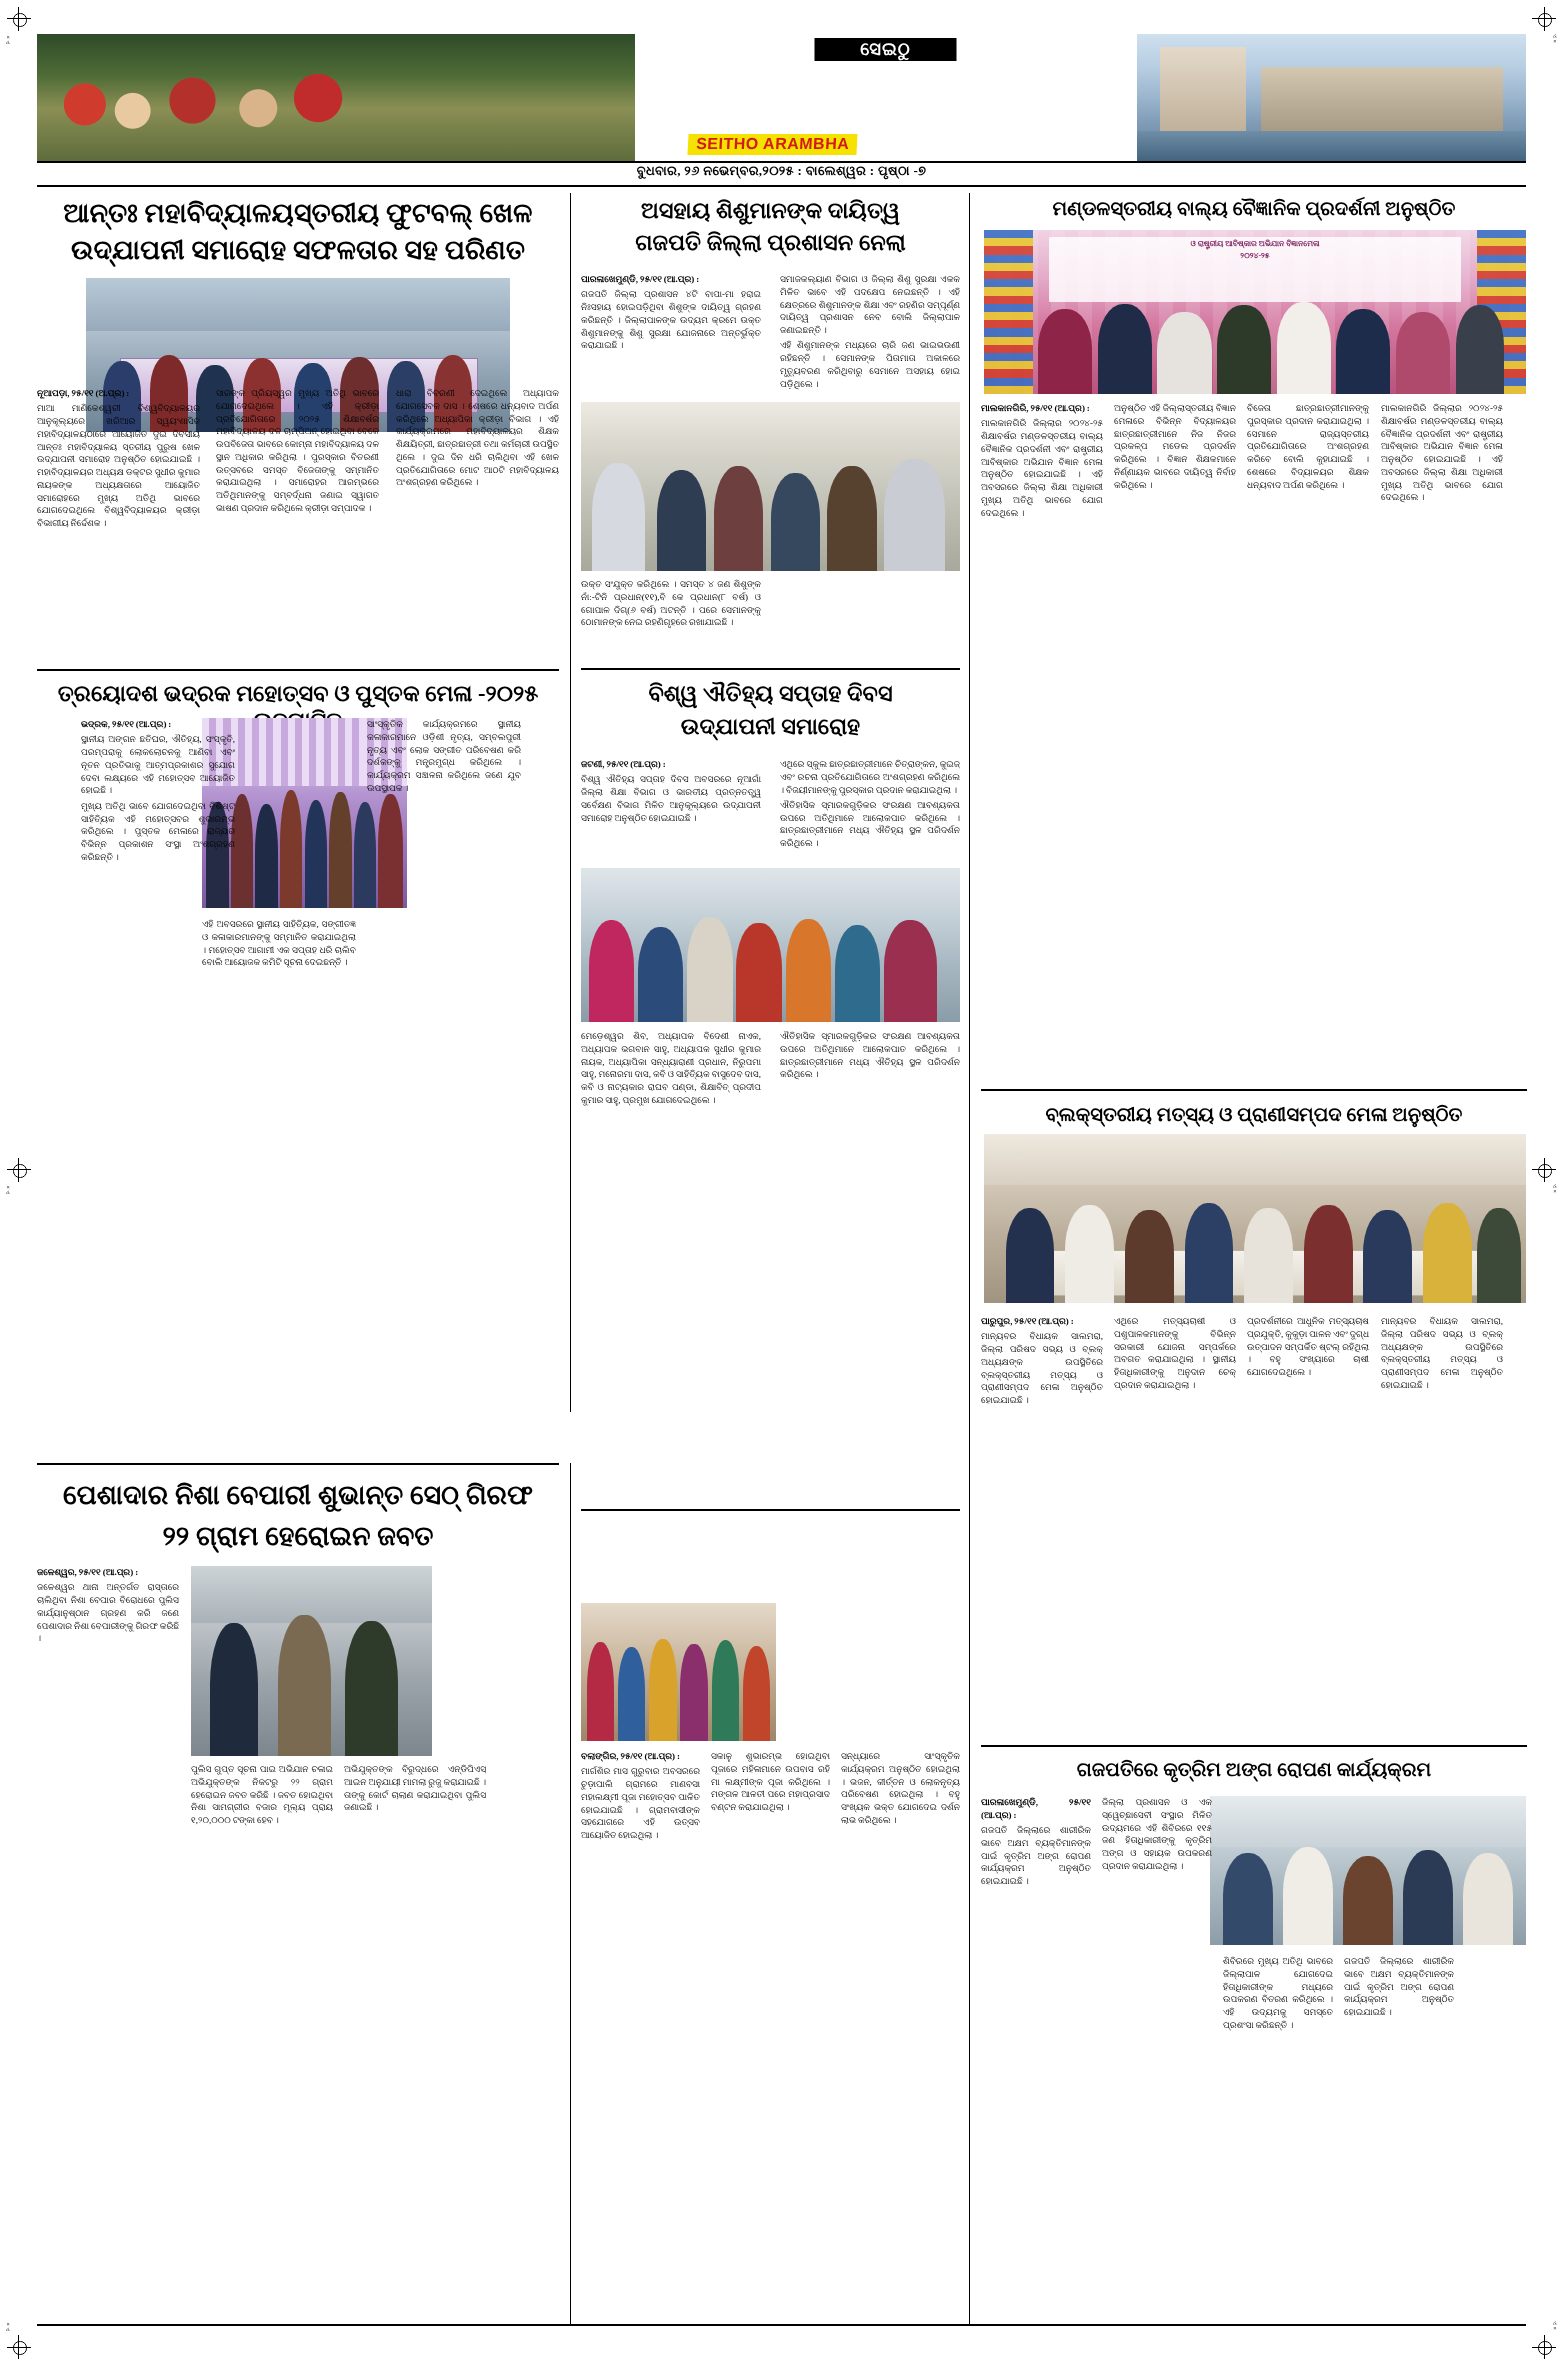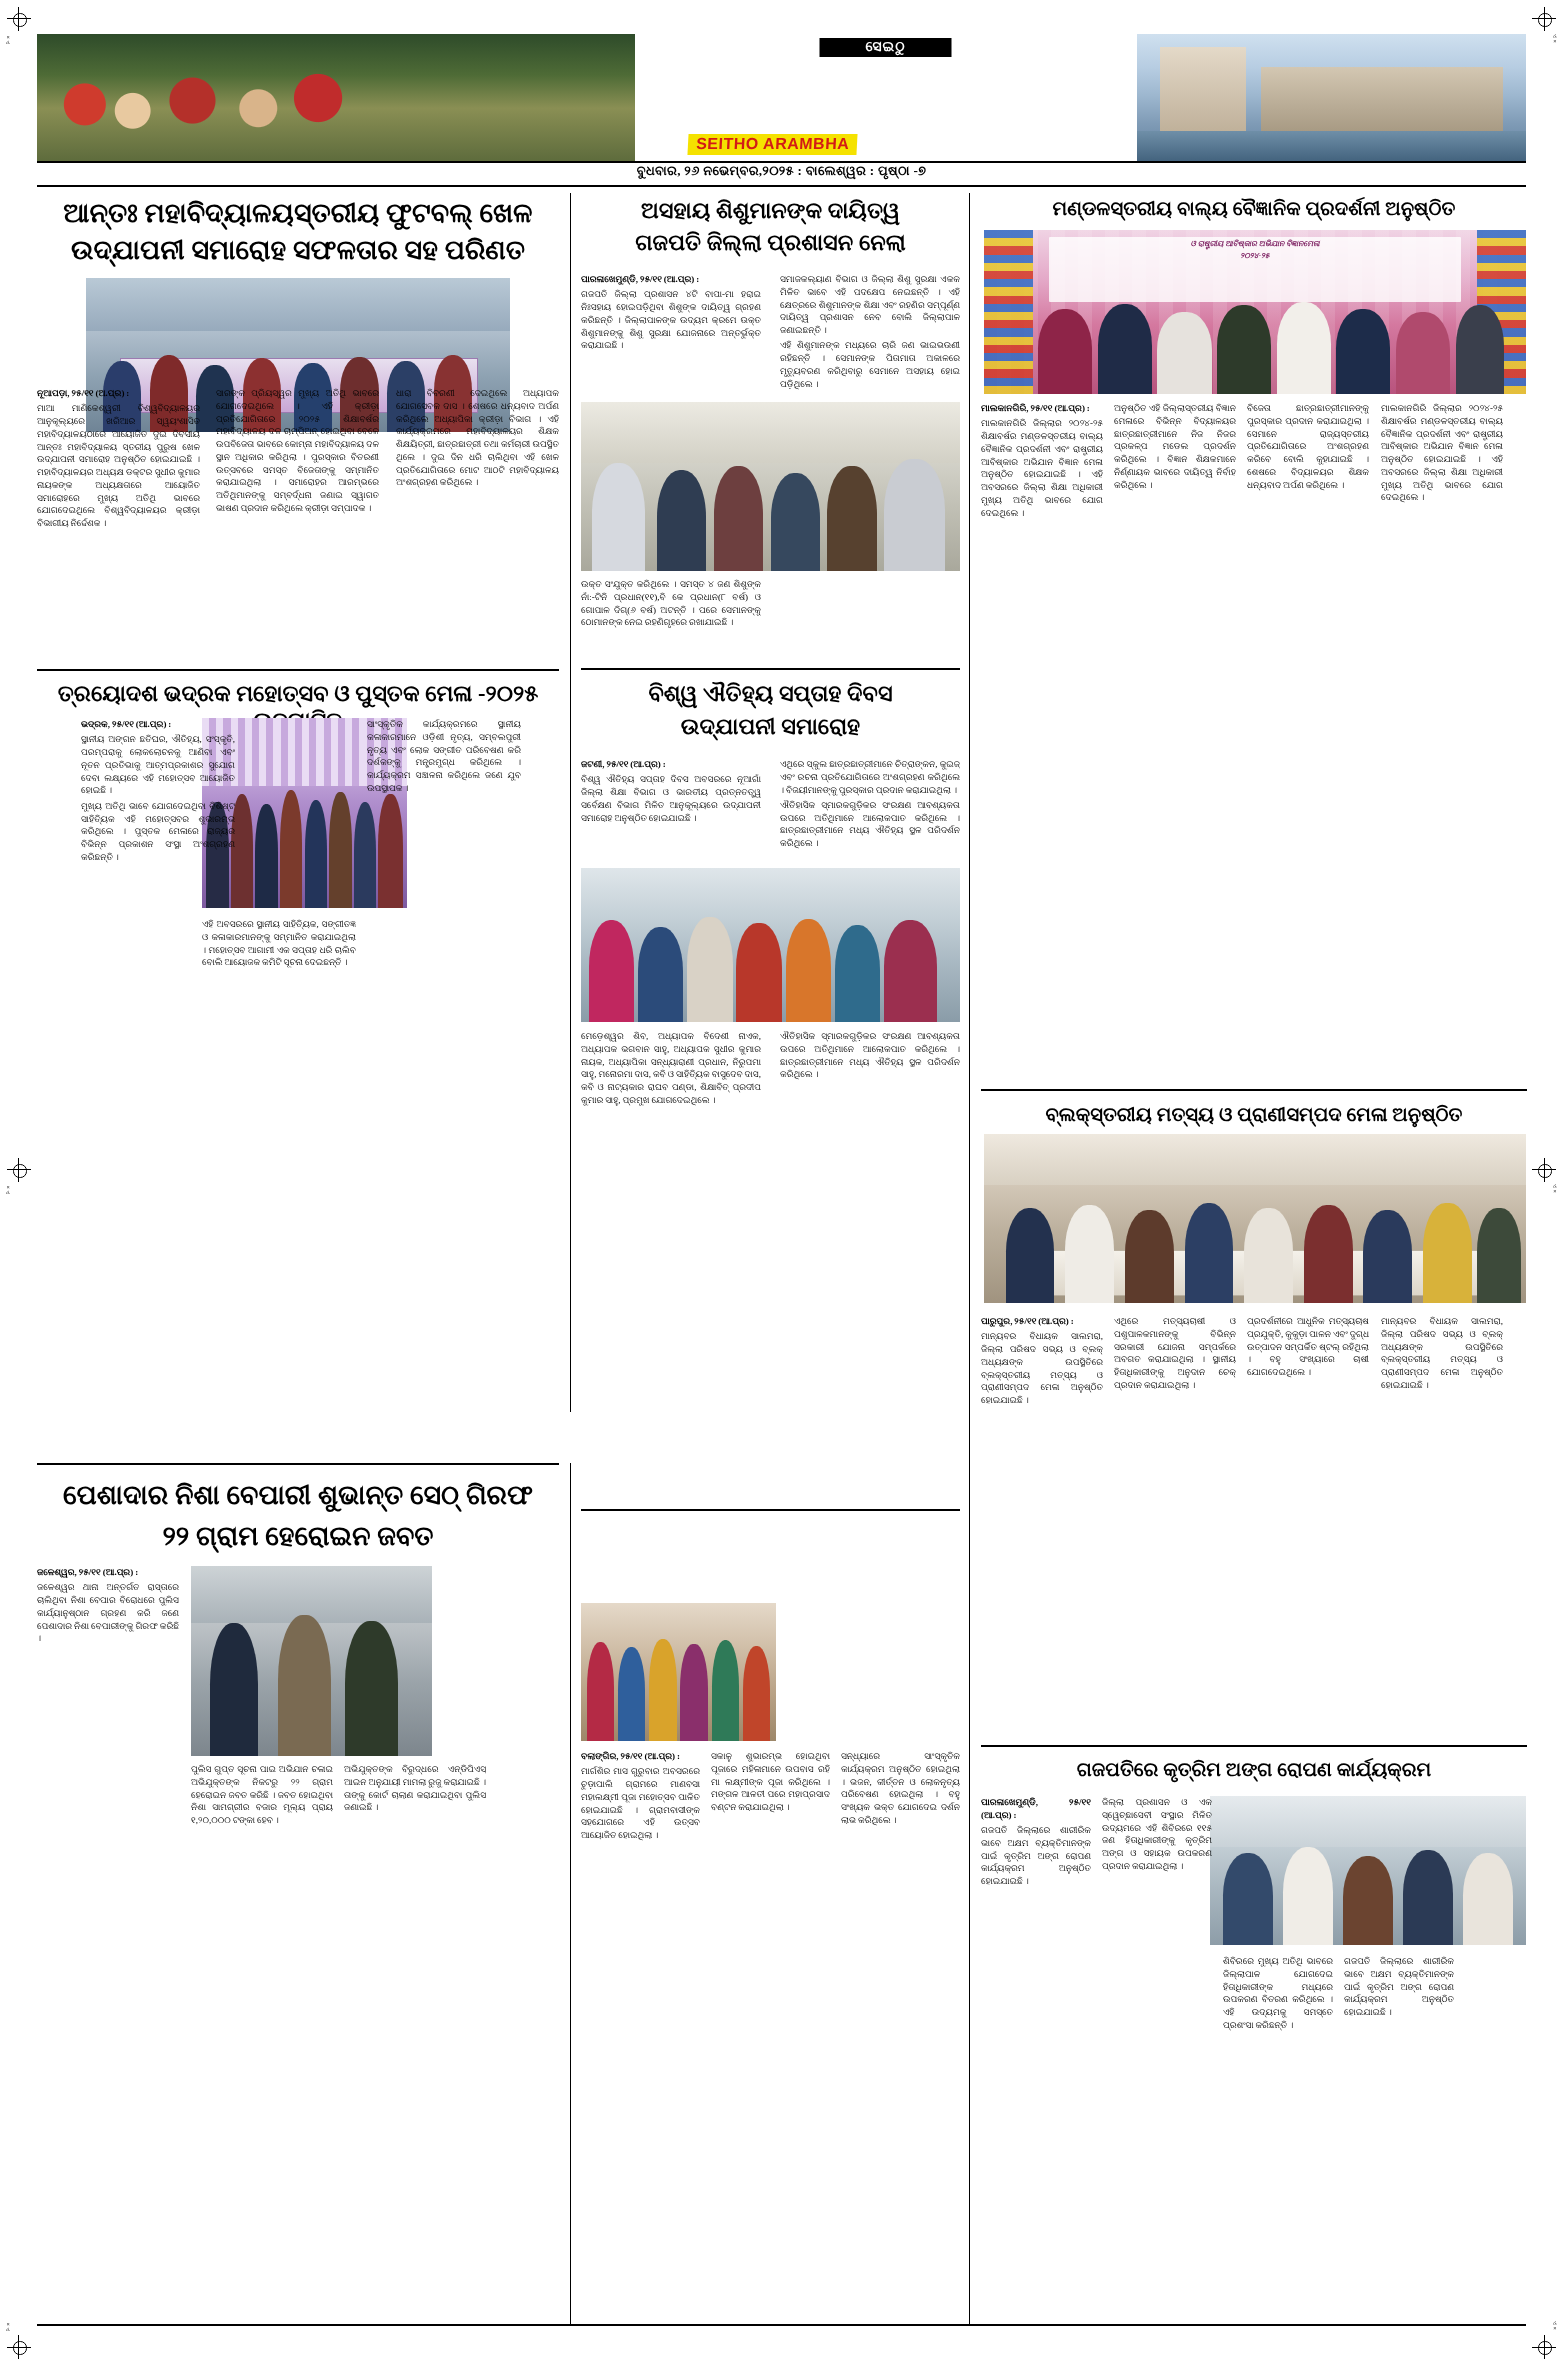--- a/index.html
+++ b/index.html
@@ -30,21 +30,21 @@
   
   .masthead{position:absolute;left:0;top:0;width:100%;height:128px;}
   .mast-photo{position:absolute;top:0;height:128px;overflow:hidden;}
   .mast-left{left:0;width:598px;}
   .mast-right{right:0;width:389px;}
   .mast-center{position:absolute;left:598px;width:501px;top:0;height:128px;background:#fff;}
 
   .logo-wrap{position:absolute;left:50%;top:4.1px;transform:translateX(-50%);text-align:center;width:369px;}
   .logo-kicker{background:#000;color:#fff;display:inline-block;
     padding:1.5px 46px 3.1px;font-family:"Liberation Serif",serif;
-    font-size:14px;line-height:1;font-weight:700;letter-spacing:1px;}
+    font-size:18px;line-height:1;font-weight:700;letter-spacing:1px;}
   .logo-main{font-family:"Liberation Serif",serif;font-weight:700;
     font-size:68px;line-height:1.02;letter-spacing:-1px;margin-top:-2px;}
   .logo-sub{position:absolute;left:53px;top:100px;
     background:#f5e200;color:#d31b16;font-family:"Liberation Sans",sans-serif;
     font-weight:700;font-size:16px;letter-spacing:0.5px;padding:1px 8.2px 1.5px;
     transform:skewX(-3deg);}
 
   .dateline{position:absolute;left:0;top:129px;width:100%;text-align:center;
     font-size:13px;font-weight:700;letter-spacing:0.3px;}
   .rule-thick{position:absolute;left:0;width:100%;height:2px;background:#000;}
@@ -56,21 +56,21 @@
 
   .hl{font-weight:700;text-align:center;line-height:1.22;}
   .hl-xl{font-size:27px;}
   .hl-lg{font-size:22.5px;}
   .hl-md{font-size:19.5px;}
 
   .body-col{font-size:9px;line-height:1.42;text-align:justify;
     hyphens:auto;word-spacing:-0.3px;overflow:hidden;}
   .body-col p{margin:0 0 2.6px;text-indent:0;}
 
-  .photo{overflow:hidden;background:#cfd3d6;position:relative;font-style:italic;}
+  .photo{overflow:hidden;background:#cfd3d6;position:relative;}
   .photo .banner{position:absolute;left:6%;right:6%;top:8%;height:26%;
     background:rgba(255,255,255,.82);border-radius:1px;}
   .photo .banner span{display:block;text-align:center;font-size:7.7px;
     color:#7a1b5e;font-weight:700;line-height:1.35;padding-top:2px;}
   .ppl{position:absolute;bottom:0;border-radius:46% 46% 0 0;}
 
   .block{position:absolute;}
 </style>
 </head>
 <body>

